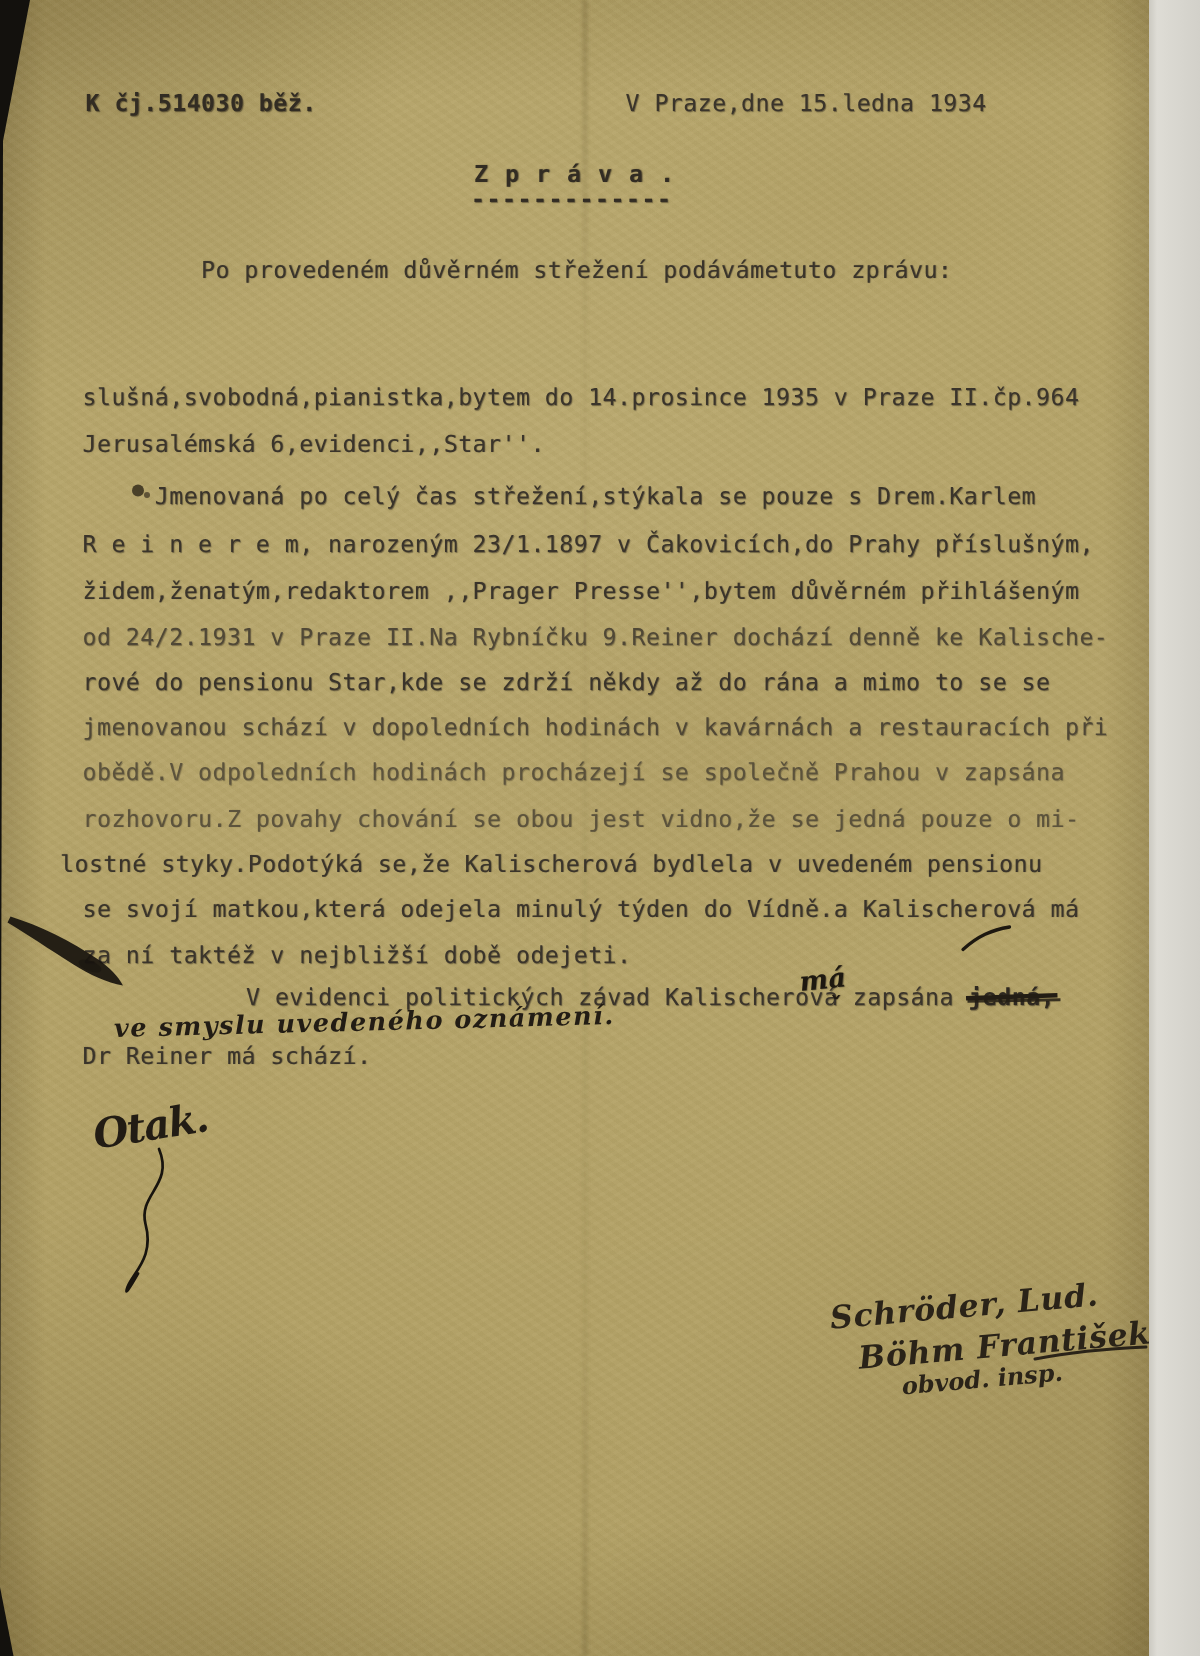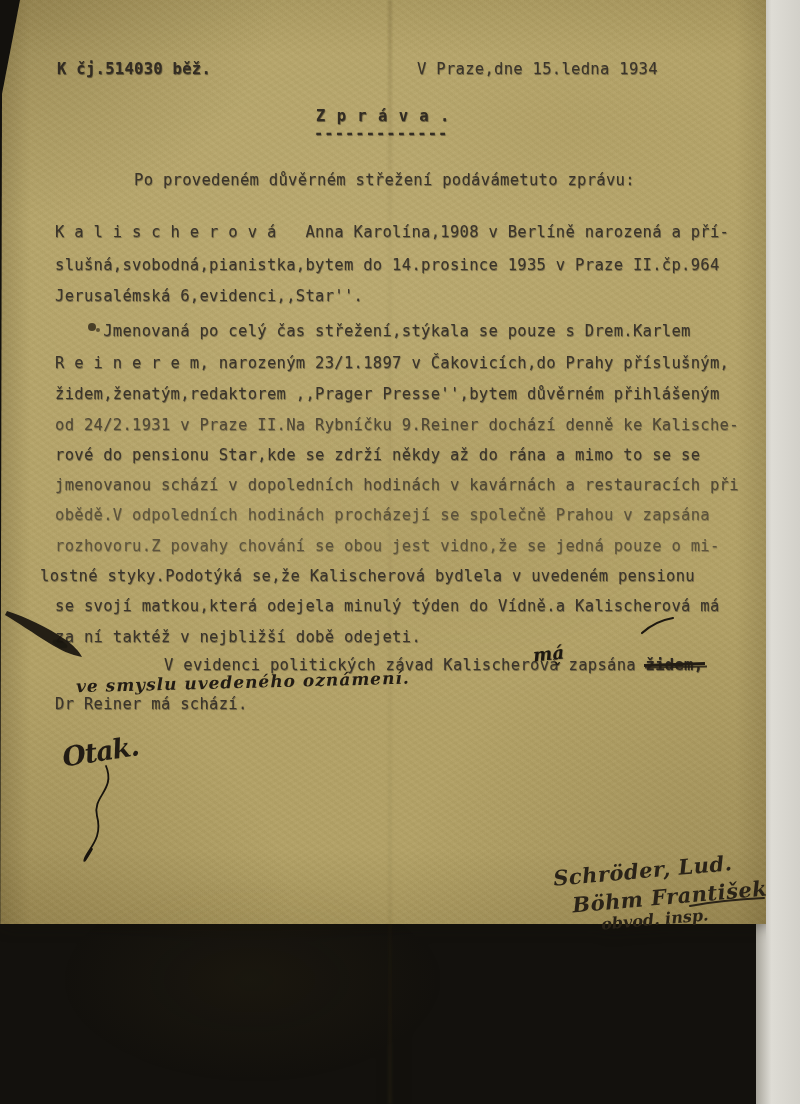--- a/index.html
+++ b/index.html
@@ -1,20 +1,20 @@
 <!DOCTYPE html>
 <html><head>
 <meta charset="utf-8">
 <style>
   html,body{margin:0;padding:0;background:#13110d;}
   .stage{position:relative;width:800px;height:1104px;background:#13110d;overflow:hidden;
          font-family:"DejaVu Sans Mono","Liberation Mono",monospace;}
   .strip{position:absolute;right:0;top:0;width:44px;height:1104px;
          background:linear-gradient(90deg,#a8a59b 0,#dedcd5 35%,#d2d0c9 100%);}
-  .paper{position:absolute;left:0;top:0;width:766px;height:924px;
+  .paper{position:absolute;left:0;top:0;width:766px;height:1104px;
          clip-path:polygon(20px 0,766px 0,766px 1104px,9px 1104px,0 1058px,2px 94px);
          filter:drop-shadow(4px 0 8px rgba(20,16,8,.55));
          background:
            repeating-linear-gradient(37deg,rgba(255,255,255,.016) 0 3px,rgba(60,48,18,.022) 3px 6px),
            repeating-linear-gradient(-29deg,rgba(255,255,255,.013) 0 2px,rgba(60,48,18,.017) 2px 5px),
            radial-gradient(130% 90% at 45% 30%,rgba(255,244,200,.10),rgba(0,0,0,0) 55%),
            radial-gradient(80% 60% at 100% 100%,rgba(80,62,25,.20),rgba(0,0,0,0) 60%),
            radial-gradient(70% 50% at 0% 100%,rgba(80,62,25,.20),rgba(0,0,0,0) 55%),
            radial-gradient(60% 40% at 0% 0%,rgba(70,55,22,.24),rgba(0,0,0,0) 60%),
            linear-gradient(90deg,rgba(70,56,22,.22) 0,rgba(0,0,0,0) 4%,rgba(0,0,0,0) 96%,rgba(70,56,22,.18) 100%),
@@ -68,37 +68,36 @@
     <div class="stain s3"></div>
 
     <div class="t dk" style="left:57px;top:60px">K čj.514030 běž.</div>
     <div class="t" style="left:417px;top:60px">V Praze,dne 15.ledna 1934</div>
 
     <div class="t dk" style="left:316px;top:107px;letter-spacing:1px">Z p r á v a .</div>
     <div class="t underline" style="left:314px;top:124px">-------------</div>
 
     <div class="t" style="left:134px;top:171px">Po provedeném důvěrném střežení podávámetuto zprávu:</div>
 
-    <div class="t" style="left:55px;top:223px">K a l i s c h e r o v á   Anna Karolína,1908 v Berlíně narozená a pří-</div>
     <div class="t" style="left:55px;top:256px">slušná,svobodná,pianistka,bytem do 14.prosince 1935 v Praze II.čp.964</div>
     <div class="t" style="left:55px;top:287px">Jerusalémská 6,evidenci,,Star''.</div>
 
     <div class="t" style="left:55px;top:322px">     Jmenovaná po celý čas střežení,stýkala se pouze s Drem.Karlem</div>
     <div class="t" style="left:55px;top:354px">R e i n e r e m, narozeným 23/1.1897 v Čakovicích,do Prahy příslušným,</div>
     <div class="t" style="left:55px;top:385px">židem,ženatým,redaktorem ,,Prager Presse'',bytem důvěrném přihlášeným</div>
     <div class="t fade2" style="left:55px;top:416px">od 24/2.1931 v Praze II.Na Rybníčku 9.Reiner dochází denně ke Kalische-</div>
     <div class="t" style="left:55px;top:446px">rové do pensionu Star,kde se zdrží někdy až do rána a mimo to se se</div>
     <div class="t fade2" style="left:55px;top:476px">jmenovanou schází v dopoledních hodinách v kavárnách a restauracích při</div>
     <div class="t fade" style="left:55px;top:506px">obědě.V odpoledních hodinách procházejí se společně Prahou v zapsána</div>
     <div class="t fade" style="left:55px;top:537px">rozhovoru.Z povahy chování se obou jest vidno,že se jedná pouze o mi-</div>
     <div class="t" style="left:40px;top:567px">lostné styky.Podotýká se,že Kalischerová bydlela v uvedeném pensionu</div>
     <div class="t" style="left:55px;top:597px">se svojí matkou,která odejela minulý týden do Vídně.a Kalischerová má</div>
     <div class="t" style="left:55px;top:628px">za ní taktéž v nejbližší době odejeti.</div>
 
-    <div class="t" style="left:164px;top:656px"><span>V evidenci politických závad Kalischerová</span><span class="ins-anchor"><span class="hw-ins">má</span><span class="caret-mark">ˇ</span></span><span> zapsána </span><span class="struck">židem,</span></div>
+    <div class="t" style="left:164px;top:656px"><span>V evidenci politických závad Kalischerová</span><span class="ins-anchor"><span class="hw-ins">má</span><span class="caret-mark">ˇ</span></span><span> zapsána </span><span class="struck">jedná,</span></div>
 
     <div class="hw hw-correction">ve smyslu uvedeného oznámení.</div>
     <div class="t" style="left:55px;top:695px">Dr Reiner má schází.</div>
 
     <div class="hw paraph">Otak.</div>
 
     <div class="hw sig1">Schröder, Lud.</div>
     <div class="hw sig2">Böhm František</div>
     <div class="hw sig3">obvod. insp.</div>
 

